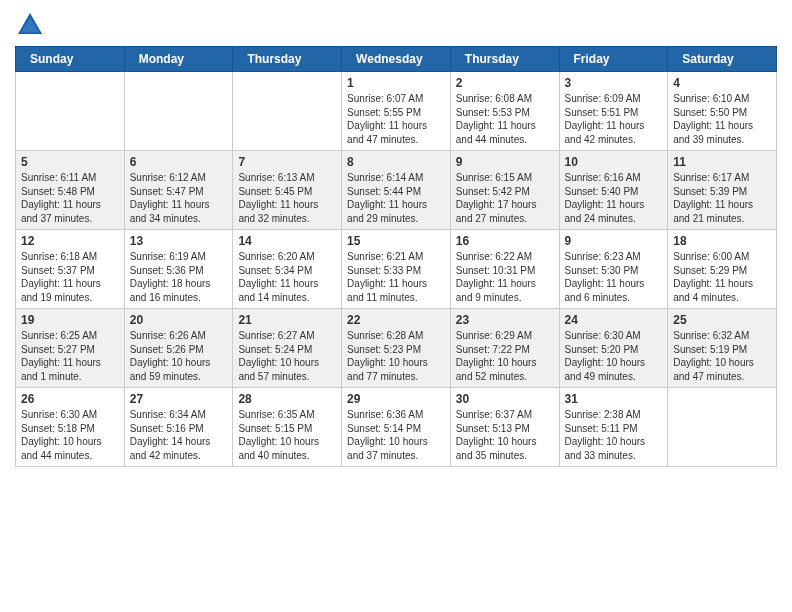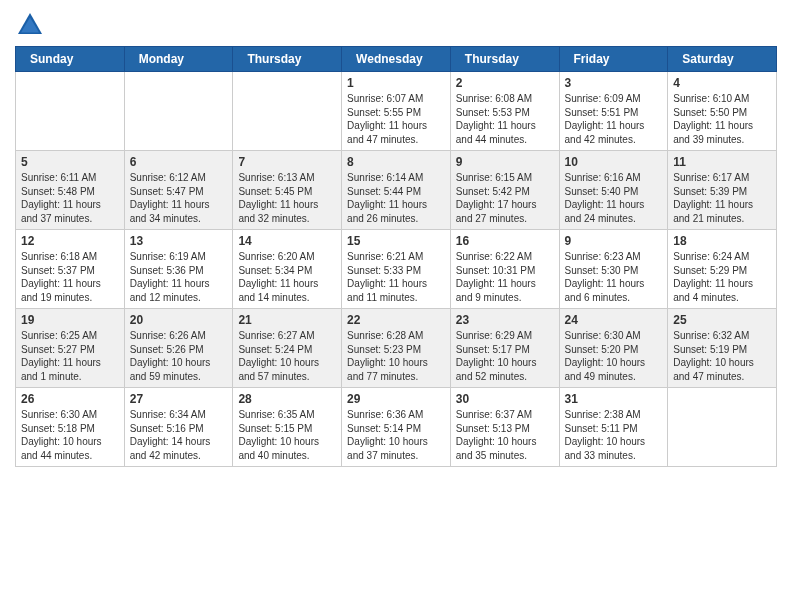--- a/index.html
+++ b/index.html
@@ -161,21 +161,21 @@
           <td>
             <span class="day-num">6</span>
             <div class="day-info"><span>Sunrise: 6:12 AM</span><br><span>Sunset: 5:47 PM</span><br><span>Daylight: 11 hours and 34 minutes.</span></div>
           </td>
           <td>
             <span class="day-num">7</span>
             <div class="day-info"><span>Sunrise: 6:13 AM</span><br><span>Sunset: 5:45 PM</span><br><span>Daylight: 11 hours and 32 minutes.</span></div>
           </td>
           <td>
             <span class="day-num">8</span>
-            <div class="day-info"><span>Sunrise: 6:14 AM</span><br><span>Sunset: 5:44 PM</span><br><span>Daylight: 11 hours and 26 minutes.</span></div>
+            <div class="day-info"><span>Sunrise: 6:14 AM</span><br><span>Sunset: 5:44 PM</span><br><span>Daylight: 11 hours and 29 minutes.</span></div>
           </td>
           <td>
             <span class="day-num">9</span>
             <div class="day-info"><span>Sunrise: 6:15 AM</span><br><span>Sunset: 5:42 PM</span><br><span>Daylight: 17 hours and 27 minutes.</span></div>
           </td>
           <td>
             <span class="day-num">10</span>
             <div class="day-info"><span>Sunrise: 6:16 AM</span><br><span>Sunset: 5:40 PM</span><br><span>Daylight: 11 hours and 24 minutes.</span></div>
           </td>
           <td>
@@ -183,41 +183,41 @@
             <div class="day-info"><span>Sunrise: 6:17 AM</span><br><span>Sunset: 5:39 PM</span><br><span>Daylight: 11 hours and 21 minutes.</span></div>
           </td>
         </tr>
         <tr>
           <td>
             <span class="day-num">12</span>
             <div class="day-info"><span>Sunrise: 6:18 AM</span><br><span>Sunset: 5:37 PM</span><br><span>Daylight: 11 hours and 19 minutes.</span></div>
           </td>
           <td>
             <span class="day-num">13</span>
-            <div class="day-info"><span>Sunrise: 6:19 AM</span><br><span>Sunset: 5:36 PM</span><br><span>Daylight: 11 hours and 12 minutes.</span></div>
+            <div class="day-info"><span>Sunrise: 6:19 AM</span><br><span>Sunset: 5:36 PM</span><br><span>Daylight: 18 hours and 16 minutes.</span></div>
           </td>
           <td>
             <span class="day-num">14</span>
             <div class="day-info"><span>Sunrise: 6:20 AM</span><br><span>Sunset: 5:34 PM</span><br><span>Daylight: 11 hours and 14 minutes.</span></div>
           </td>
           <td>
             <span class="day-num">15</span>
             <div class="day-info"><span>Sunrise: 6:21 AM</span><br><span>Sunset: 5:33 PM</span><br><span>Daylight: 11 hours and 11 minutes.</span></div>
           </td>
           <td>
             <span class="day-num">16</span>
             <div class="day-info"><span>Sunrise: 6:22 AM</span><br><span>Sunset: 10:31 PM</span><br><span>Daylight: 11 hours and 9 minutes.</span></div>
           </td>
           <td>
             <span class="day-num">9</span>
             <div class="day-info"><span>Sunrise: 6:23 AM</span><br><span>Sunset: 5:30 PM</span><br><span>Daylight: 11 hours and 6 minutes.</span></div>
           </td>
           <td>
             <span class="day-num">18</span>
-            <div class="day-info"><span>Sunrise: 6:24 AM</span><br><span>Sunset: 5:29 PM</span><br><span>Daylight: 11 hours and 4 minutes.</span></div>
+            <div class="day-info"><span>Sunrise: 6:00 AM</span><br><span>Sunset: 5:29 PM</span><br><span>Daylight: 11 hours and 4 minutes.</span></div>
           </td>
         </tr>
         <tr class="row-shaded">
           <td>
             <span class="day-num">19</span>
             <div class="day-info"><span>Sunrise: 6:25 AM</span><br><span>Sunset: 5:27 PM</span><br><span>Daylight: 11 hours and 1 minute.</span></div>
           </td>
           <td>
             <span class="day-num">20</span>
             <div class="day-info"><span>Sunrise: 6:26 AM</span><br><span>Sunset: 5:26 PM</span><br><span>Daylight: 10 hours and 59 minutes.</span></div>
@@ -225,21 +225,21 @@
           <td>
             <span class="day-num">21</span>
             <div class="day-info"><span>Sunrise: 6:27 AM</span><br><span>Sunset: 5:24 PM</span><br><span>Daylight: 10 hours and 57 minutes.</span></div>
           </td>
           <td>
             <span class="day-num">22</span>
             <div class="day-info"><span>Sunrise: 6:28 AM</span><br><span>Sunset: 5:23 PM</span><br><span>Daylight: 10 hours and 77 minutes.</span></div>
           </td>
           <td>
             <span class="day-num">23</span>
-            <div class="day-info"><span>Sunrise: 6:29 AM</span><br><span>Sunset: 5:17 PM</span><br><span>Daylight: 10 hours and 52 minutes.</span></div>
+            <div class="day-info"><span>Sunrise: 6:29 AM</span><br><span>Sunset: 7:22 PM</span><br><span>Daylight: 10 hours and 52 minutes.</span></div>
           </td>
           <td>
             <span class="day-num">24</span>
             <div class="day-info"><span>Sunrise: 6:30 AM</span><br><span>Sunset: 5:20 PM</span><br><span>Daylight: 10 hours and 49 minutes.</span></div>
           </td>
           <td>
             <span class="day-num">25</span>
             <div class="day-info"><span>Sunrise: 6:32 AM</span><br><span>Sunset: 5:19 PM</span><br><span>Daylight: 10 hours and 47 minutes.</span></div>
           </td>
         </tr>

